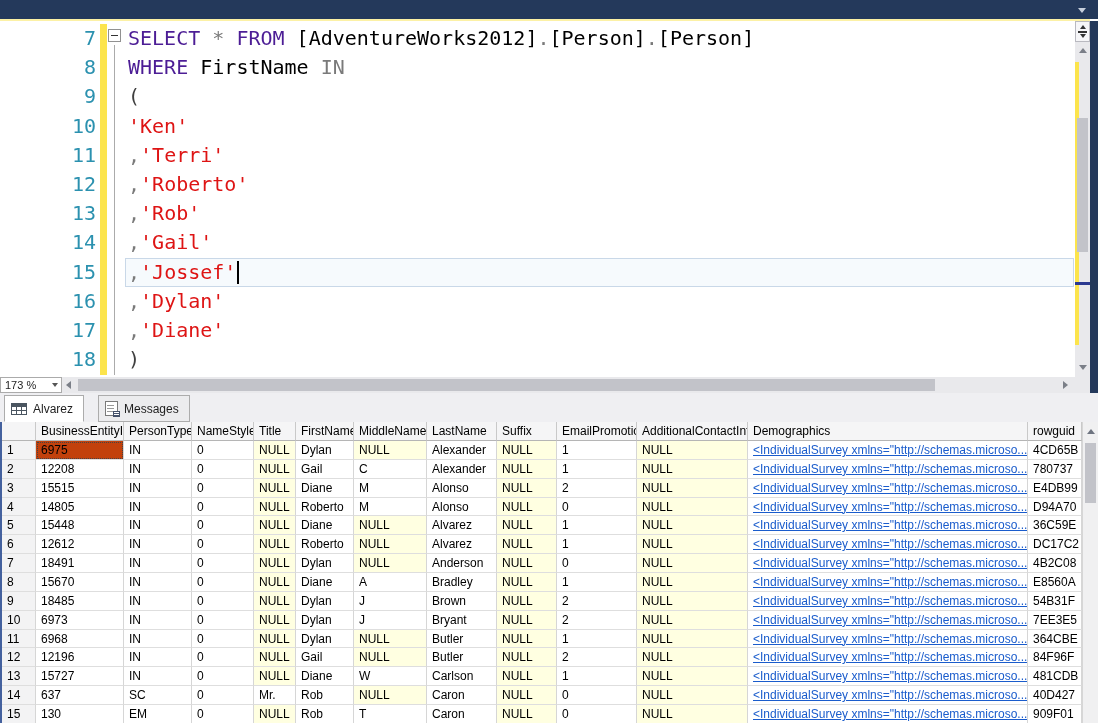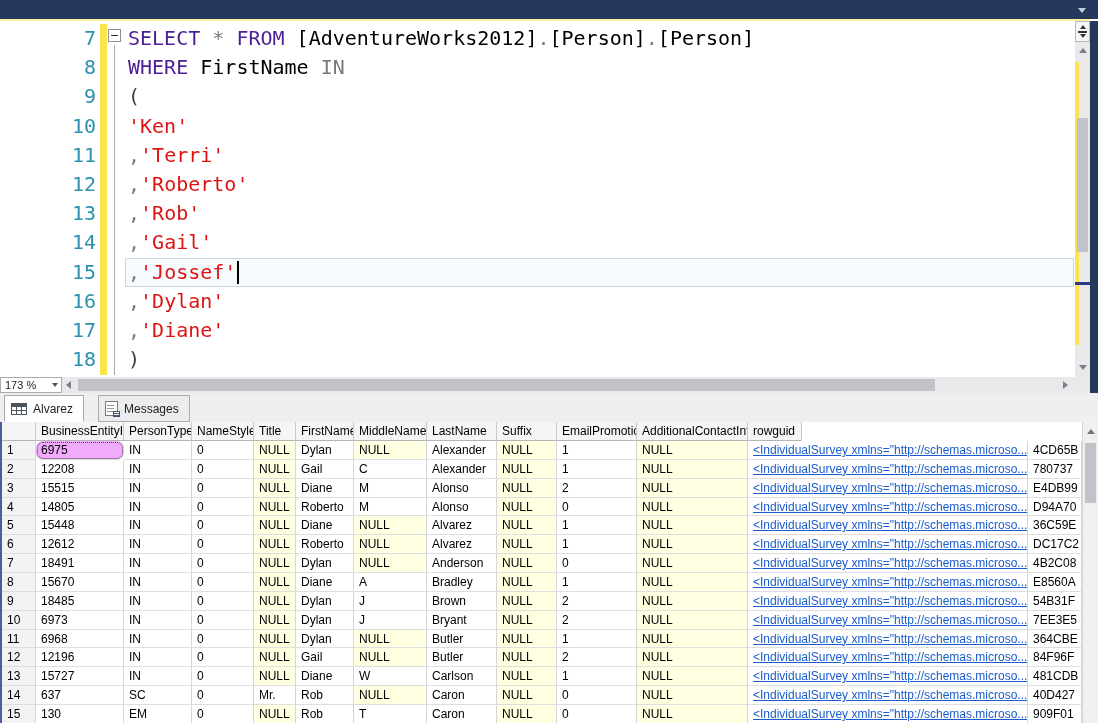--- a/index.html
+++ b/index.html
@@ -78,21 +78,21 @@
   
   .grid-left-border{position:absolute;left:0;top:422px;width:2px;height:301px;background:#44619E;}
   .grid{position:absolute;left:2px;top:422px;width:1080px;height:301px;overflow:hidden;background:#fff;}
   .g-row{display:flex;}
   .g-cell{box-sizing:border-box;border-right:1px solid #D6D6D6;border-bottom:1px solid #DEDEDE;
           font-size:12px;line-height:16px;padding:1px 5px 0 5px;white-space:nowrap;overflow:hidden;
           height:18.87px;color:#000;}
   .g-head .g-cell{background:#F5F5F6;border-right:1px solid #C9C9C9;border-bottom:1px solid #B5B5B5;height:19px;}
   .g-num{background:#F3F3F4;}
   .null{background:#FFFFE1;}
-  .sel{background:#f0abfc;outline:1px dotted #444;outline-offset:-2px;border-radius:7px;}
+  .sel{background:#c2410c;outline:1px dotted #444;outline-offset:-2px;}
   .lnk{color:#1A5CCC;text-decoration:underline;}
   
   .g-scroll{position:absolute;left:1082px;top:422px;width:16px;height:301px;background:#F0F0F1;
             border-left:1px solid #D6D6D6;box-sizing:border-box;}
   .g-arr-up{position:absolute;left:3.5px;top:7px;width:0;height:0;border-left:4px solid transparent;
       border-right:4px solid transparent;border-bottom:5px solid #6E7480;}
   .g-thumb{position:absolute;left:2px;top:21px;width:11px;height:60px;background:#C2C3C9;}
 </style>
 </head>
 <body>
@@ -166,20 +166,21 @@
       <div class="g-cell" style="width: 88px;">BusinessEntityID</div>
       <div class="g-cell" style="width: 68px;">PersonType</div>
       <div class="g-cell" style="width: 62px;">NameStyle</div>
       <div class="g-cell" style="width: 42px;">Title</div>
       <div class="g-cell" style="width: 58px;">FirstName</div>
       <div class="g-cell" style="width: 73px;">MiddleName</div>
       <div class="g-cell" style="width: 70px;">LastName</div>
       <div class="g-cell" style="width: 60px;">Suffix</div>
       <div class="g-cell" style="width: 80px;">EmailPromotion</div>
       <div class="g-cell" style="width: 111px;">AdditionalContactInfo</div>
+      <div class="g-cell" style="width: 280px;">Demographics</div>
       <div class="g-cell" style="width: 54px;">rowguid</div>
     </div>
     <div class="g-row">
       <div class="g-cell g-num" style="width: 34px;">1</div>
       <div class="g-cell sel" style="width: 88px;">6975</div>
       <div class="g-cell" style="width: 68px;">IN</div>
       <div class="g-cell" style="width: 62px;">0</div>
       <div class="g-cell null" style="width: 42px;">NULL</div>
       <div class="g-cell" style="width: 58px;">Dylan</div>
       <div class="g-cell null" style="width: 73px;">NULL</div>

